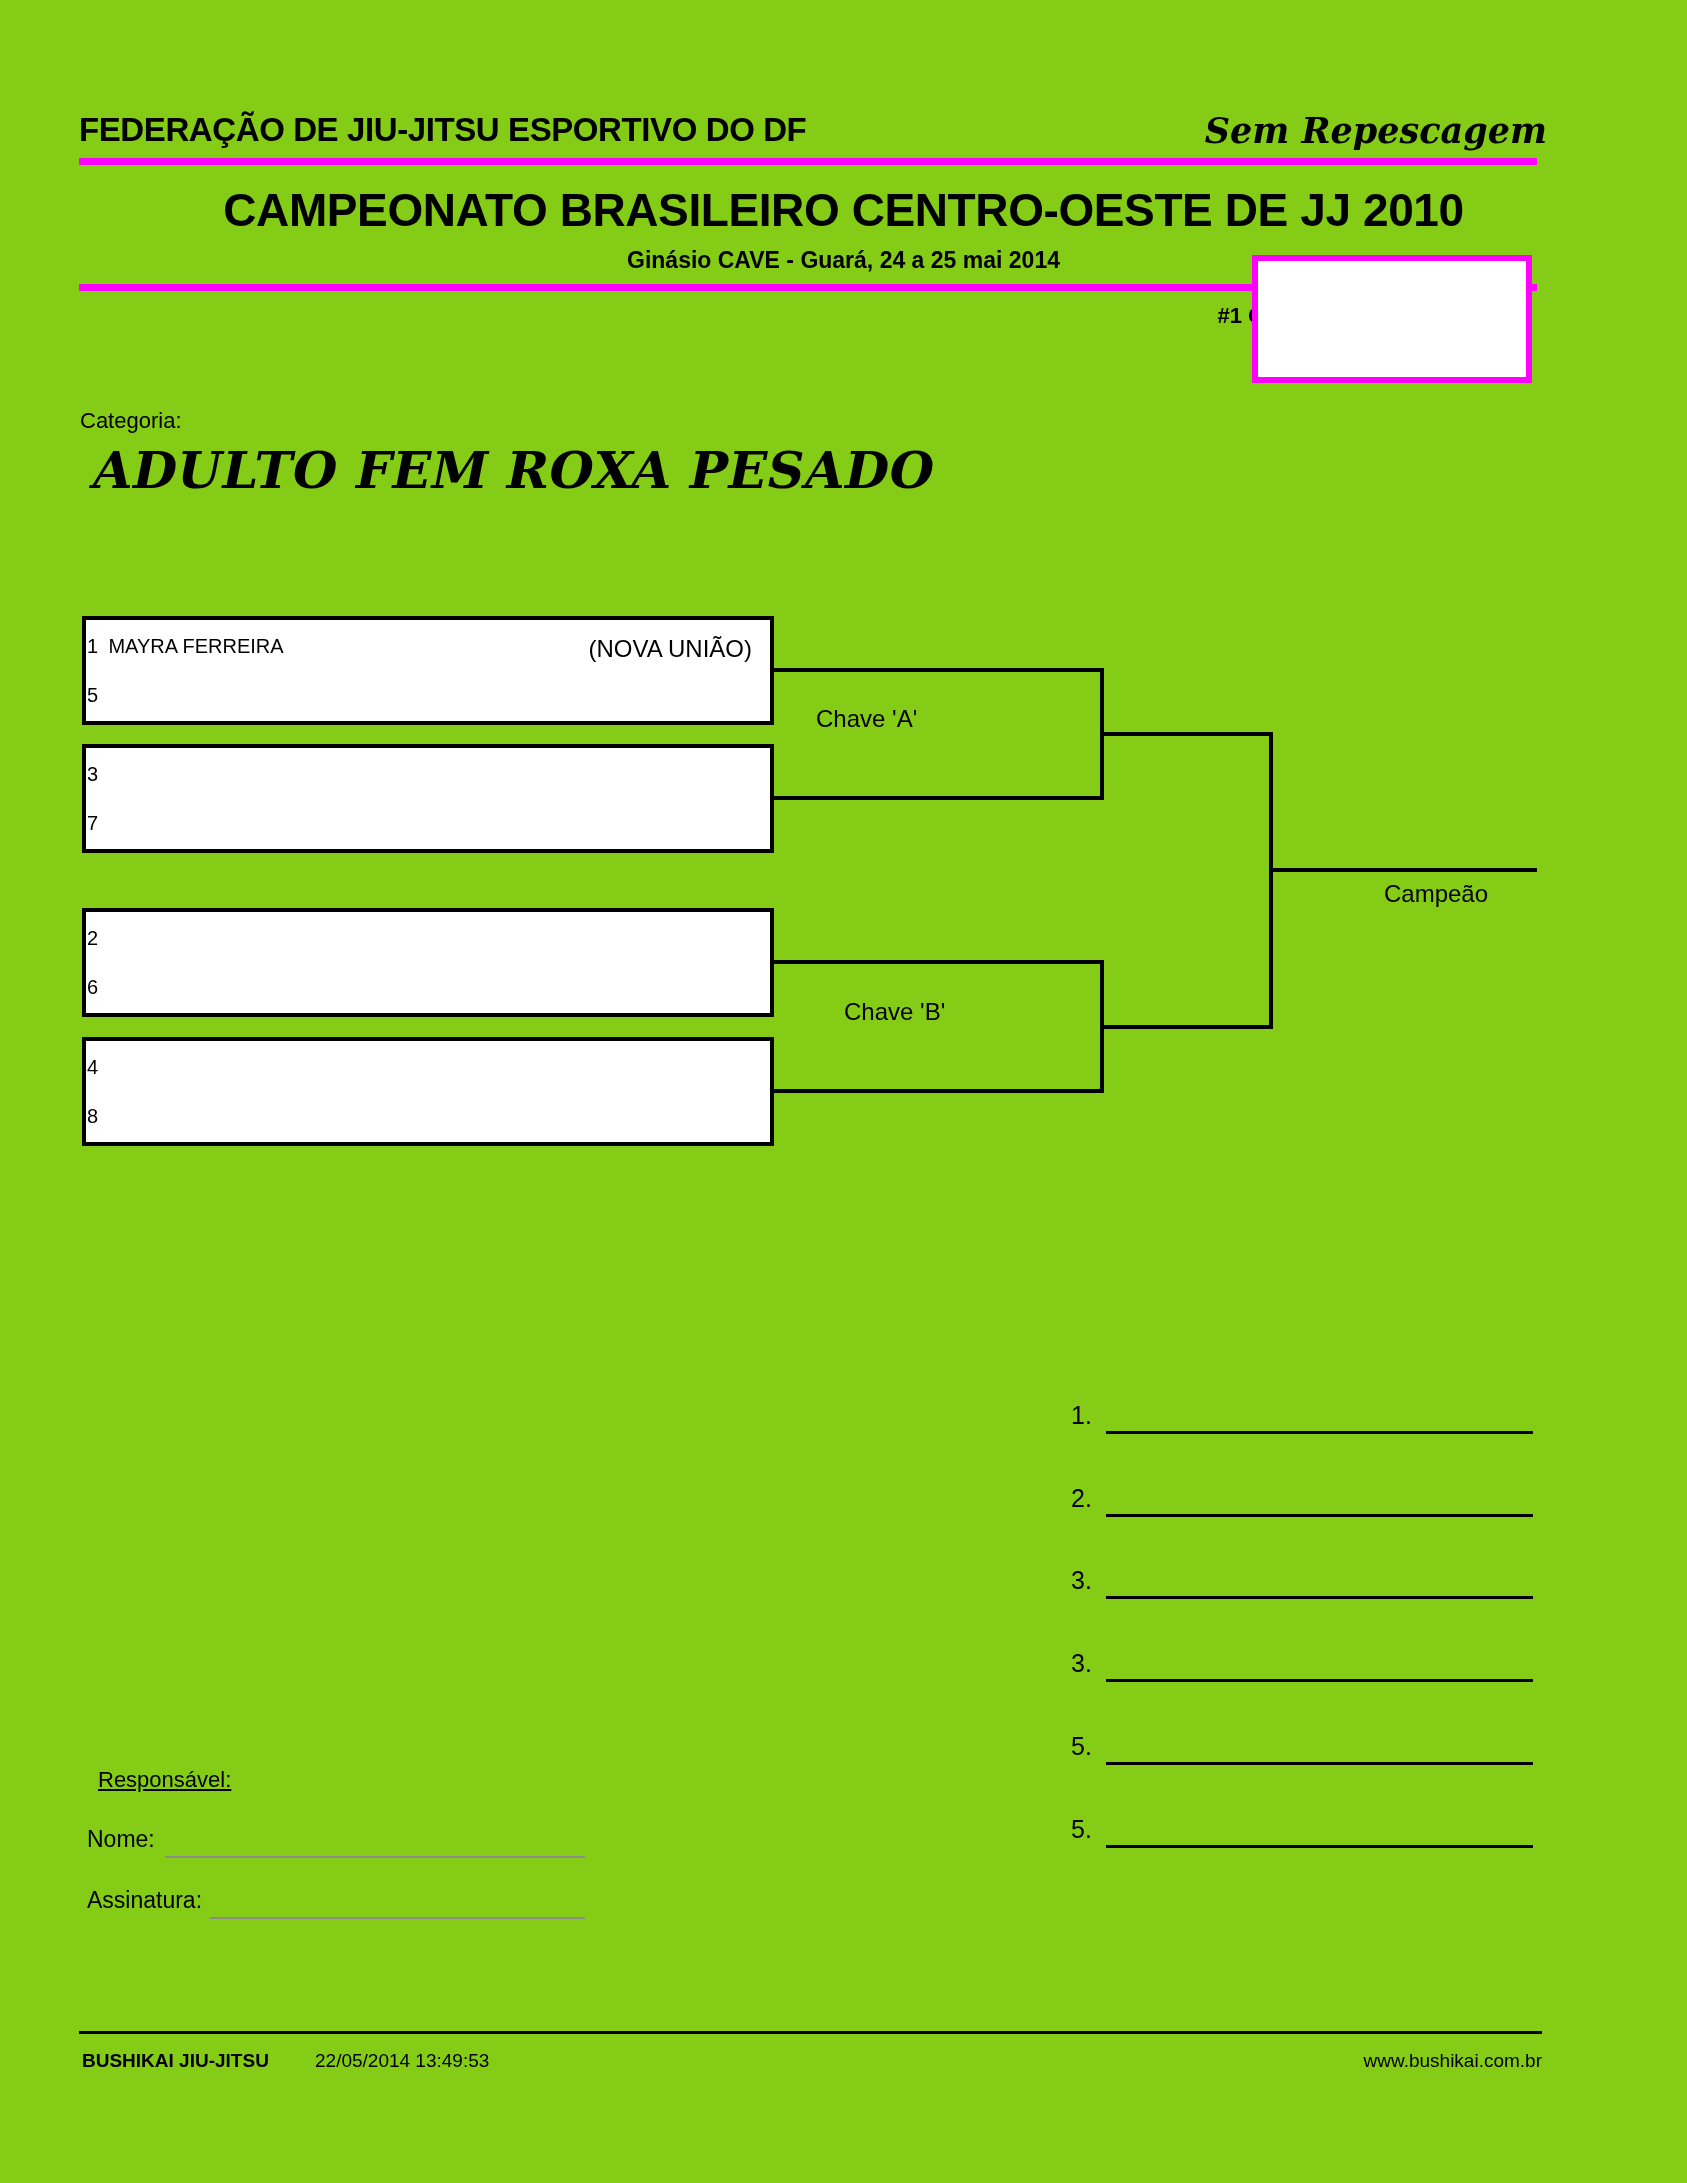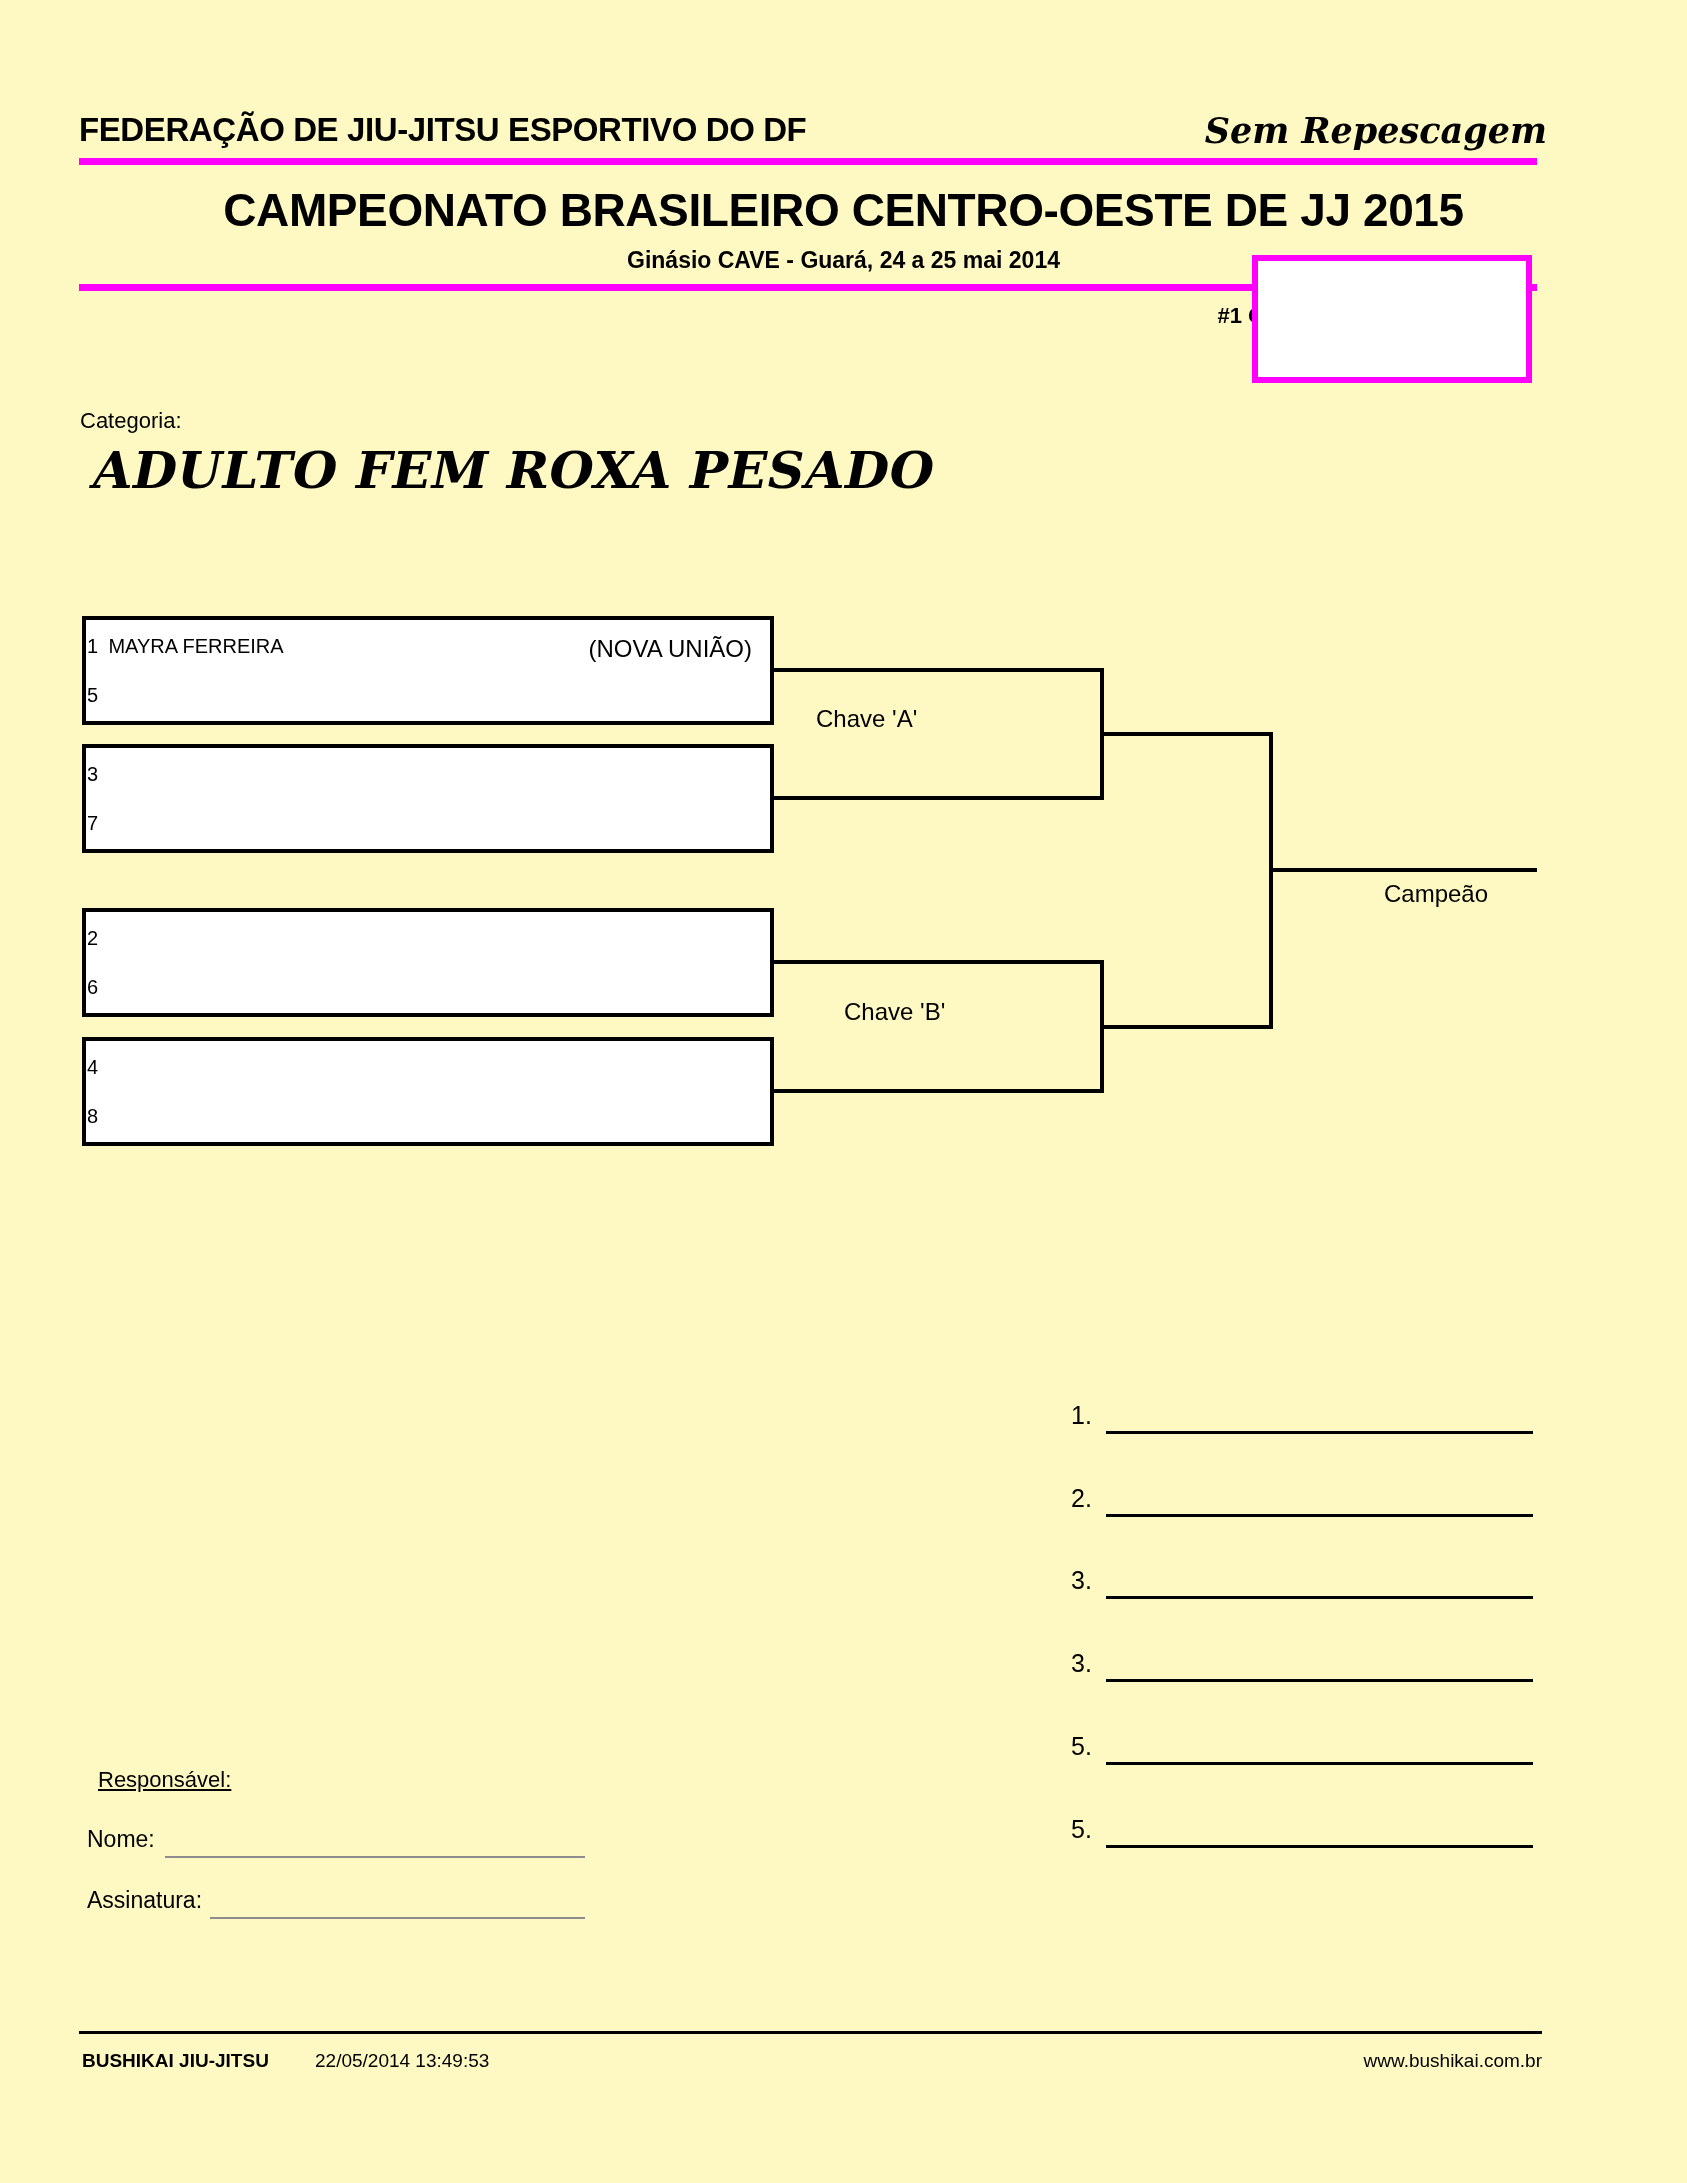--- a/index.html
+++ b/index.html
@@ -8,21 +8,21 @@
     background: #ffffff;
   }
   body {
     font-family: "Liberation Sans", sans-serif;
     color: #000000;
   }
   #page {
     position: relative;
     width: 1687px;
     height: 2183px;
-    background: #fef9c3;
+    background: #84cc16;
     overflow: hidden;
   }
 
   
   .fed-title {
     position: absolute;
     left: 79px;
     top: 111px;
     font-size: 33px;
     font-weight: bold;
@@ -234,21 +234,21 @@
 </style>
 </head>
 <body>
 
 <div id="page">
 
   <div class="fed-title">FEDERAÇÃO DE JIU-JITSU ESPORTIVO DO DF</div>
   <div class="sem-repescagem">Sem Repescagem</div>
   <div class="rule-magenta-1"></div>
 
-  <div class="event-title">CAMPEONATO BRASILEIRO CENTRO-OESTE DE JJ 2015</div>
+  <div class="event-title">CAMPEONATO BRASILEIRO CENTRO-OESTE DE JJ 2010</div>
   <div class="event-subtitle">Ginásio CAVE - Guará, 24 a 25 mai 2014</div>
   <div class="rule-magenta-2"></div>
 
   <div class="competitors-label">#1 Competidores</div>
   <div class="competitors-box"></div>
 
   <div class="categoria-label">Categoria:</div>
   <div class="categoria-value">ADULTO FEM ROXA PESADO</div>
 
   <div class="slot" style="top:616px; height:109px;">

